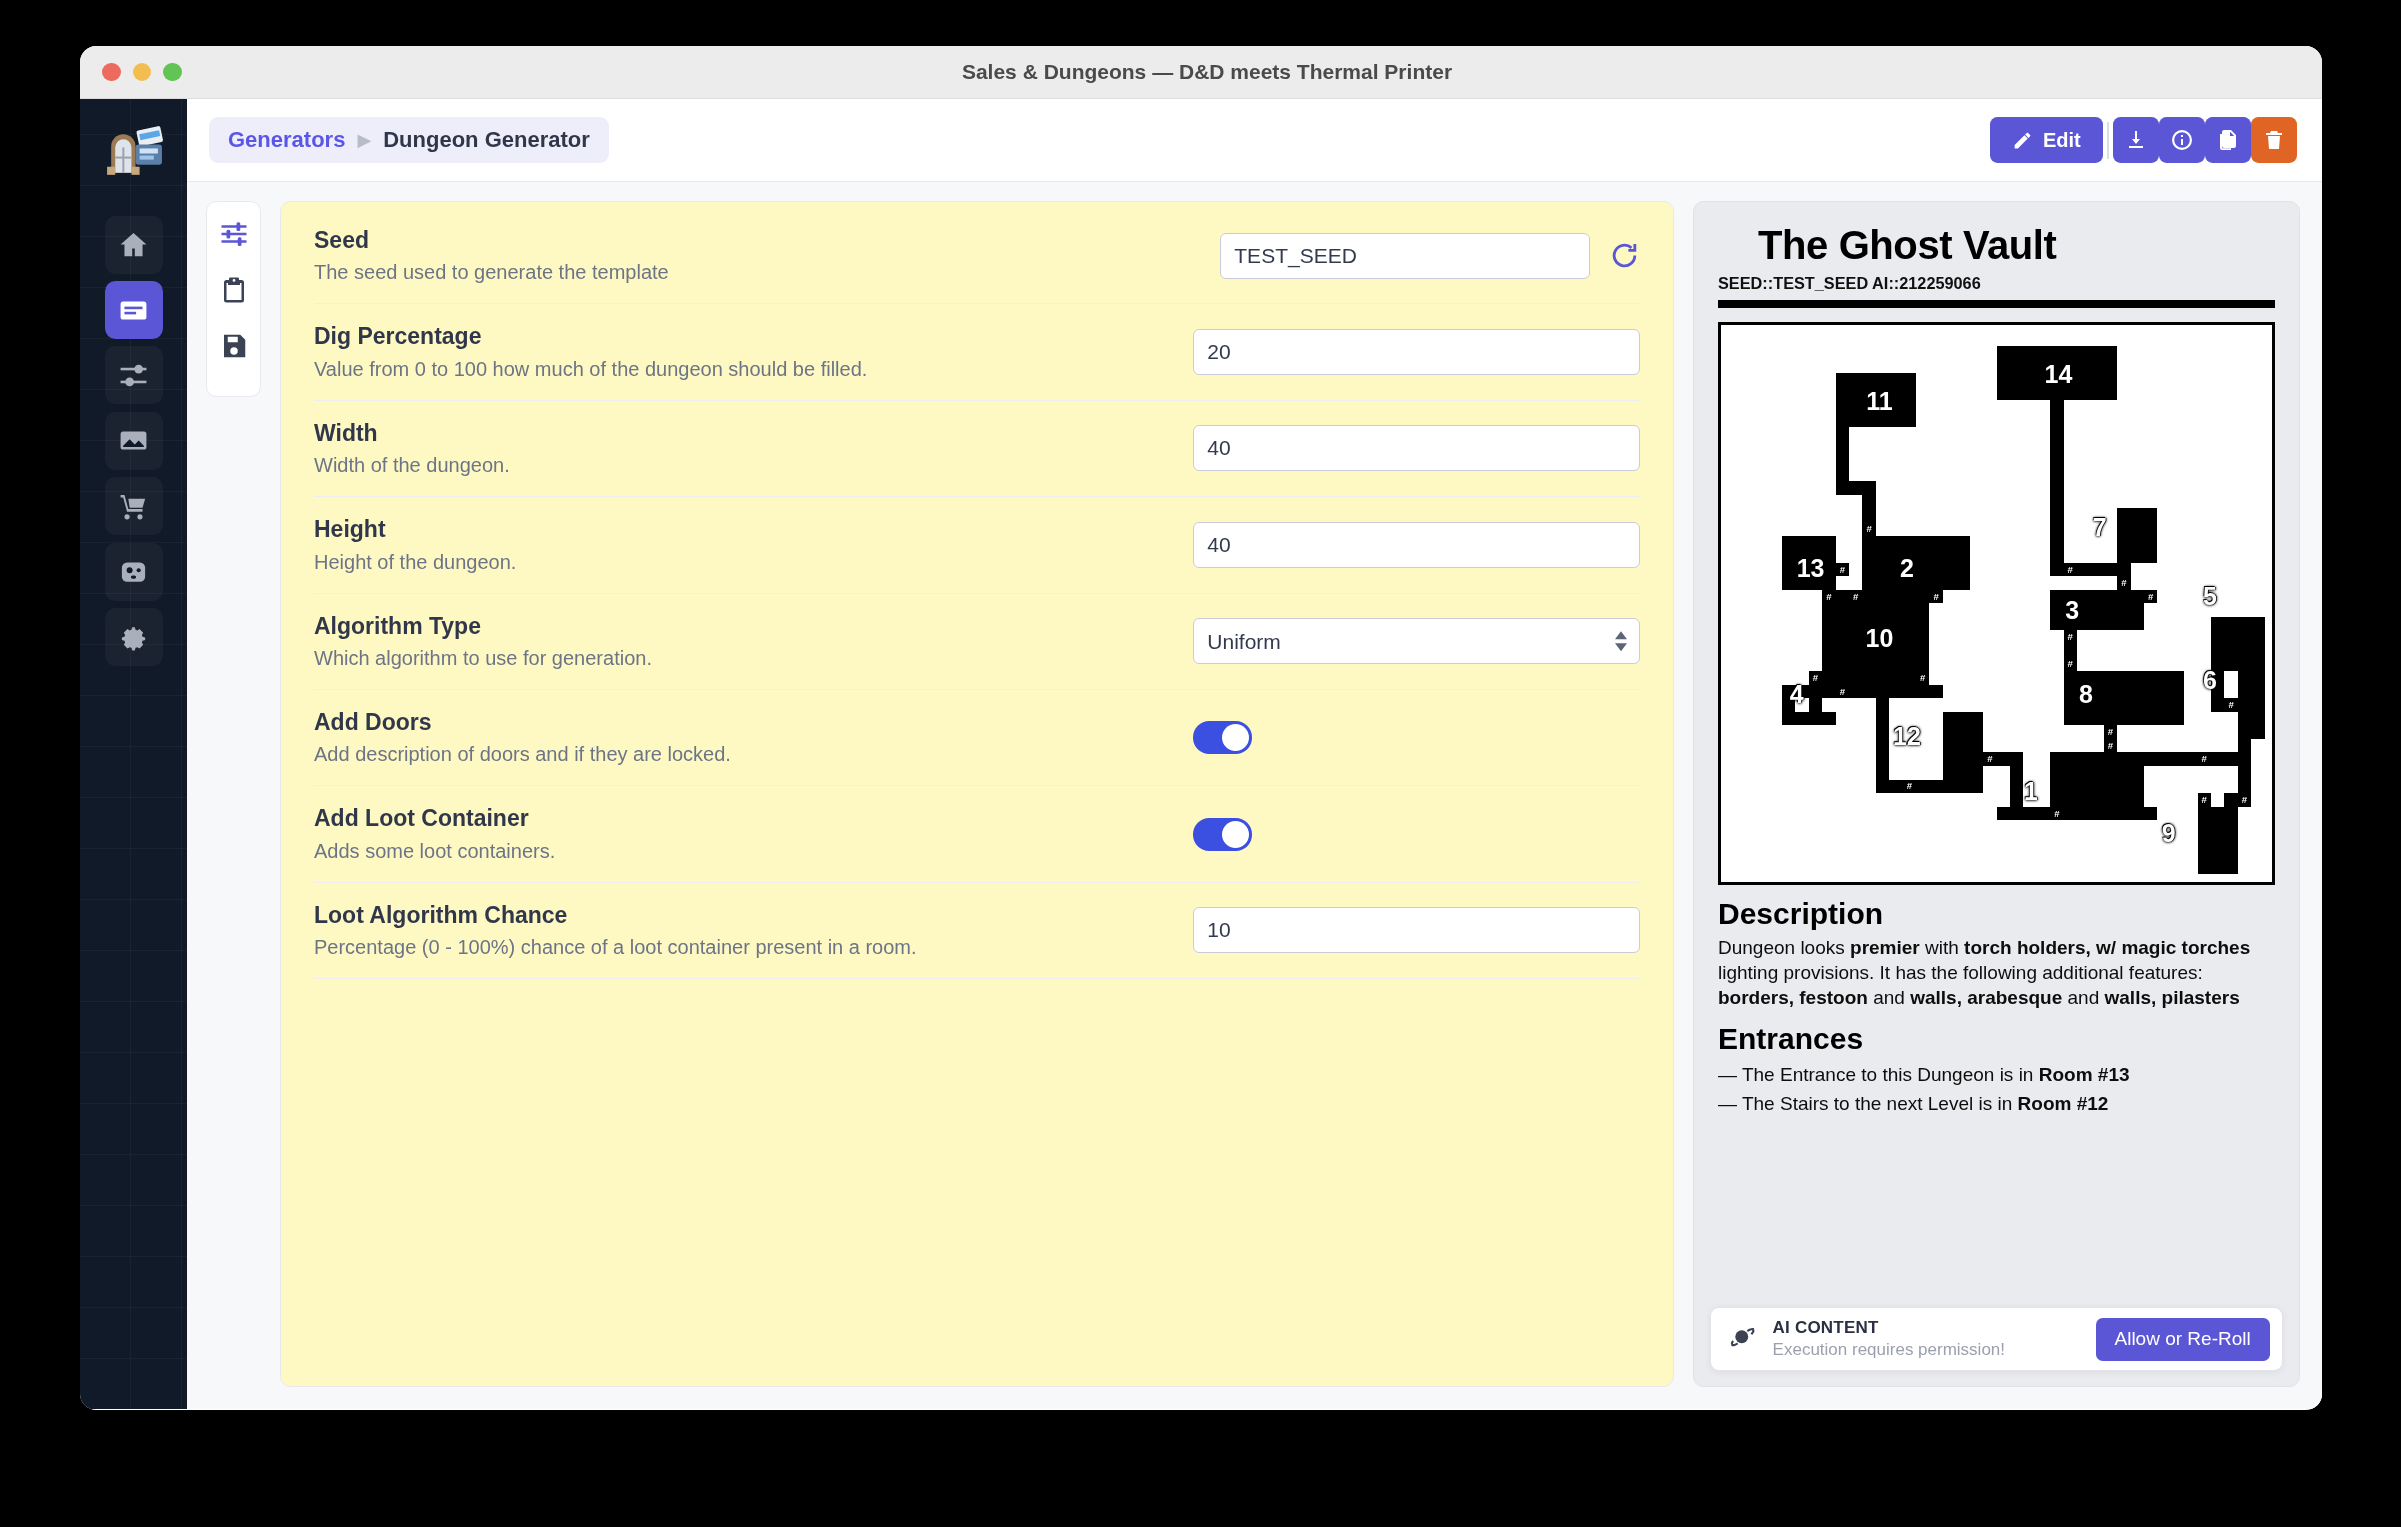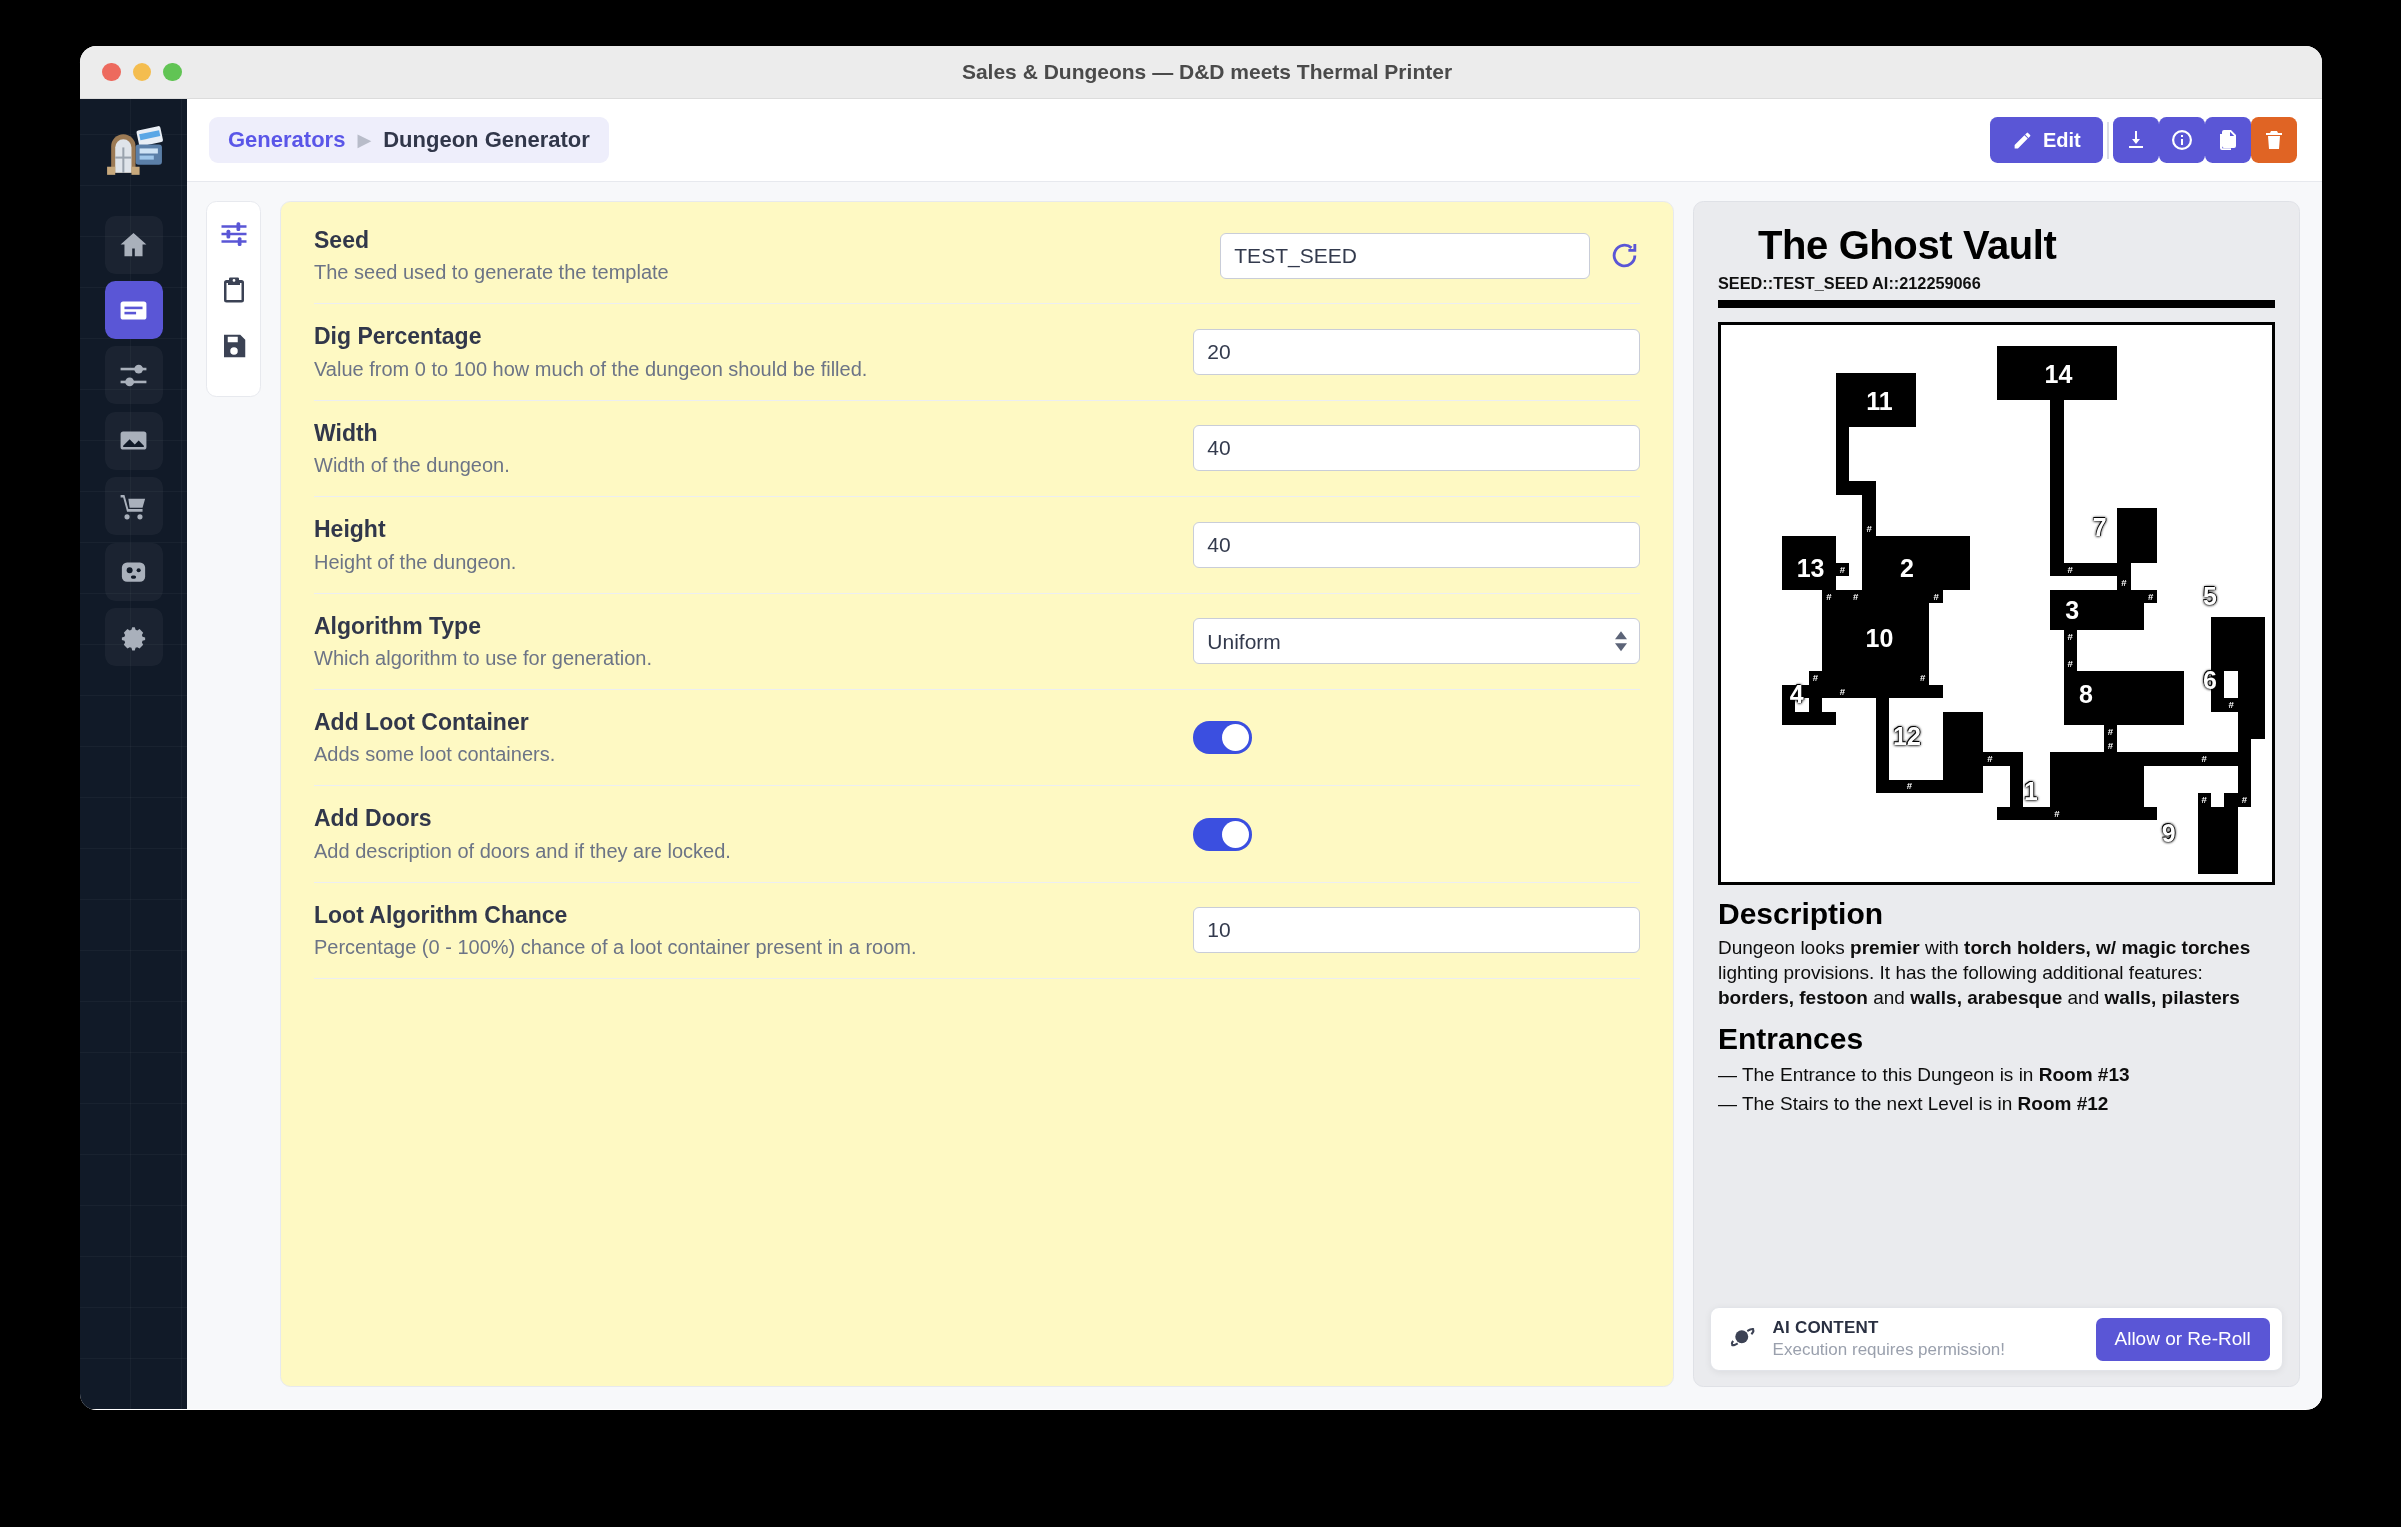--- a/index.html
+++ b/index.html
@@ -413,33 +413,33 @@
                 </div>
                 <div class="f-ctrl">
                   <div class="f-select-wrap"><select class="f-select"><option>Uniform</option></select><div class="sel-arrows">
                       <i class="up"></i>
                       <i class="dn"></i>
                     </div></div>
                 </div>
               </div>
               <div class="f-row">
                 <div class="f-text">
-                  <div class="f-label">Add Loot Container</div>
-                  <div class="f-desc">Adds some loot containers.</div>
+                  <div class="f-label">Add Doors</div>
+                  <div class="f-desc">Add description of doors and if they are locked.</div>
                 </div>
                 <div class="f-ctrl">
                   <div class="toggle">
                     <div class="knob"></div>
                   </div>
                 </div>
               </div>
               <div class="f-row">
                 <div class="f-text">
-                  <div class="f-label">Add Doors</div>
-                  <div class="f-desc">Add description of doors and if they are locked.</div>
+                  <div class="f-label">Add Loot Container</div>
+                  <div class="f-desc">Adds some loot containers.</div>
                 </div>
                 <div class="f-ctrl">
                   <div class="toggle">
                     <div class="knob"></div>
                   </div>
                 </div>
               </div>
               <div class="f-row">
                 <div class="f-text">
                   <div class="f-label">Loot Algorithm Chance</div>

